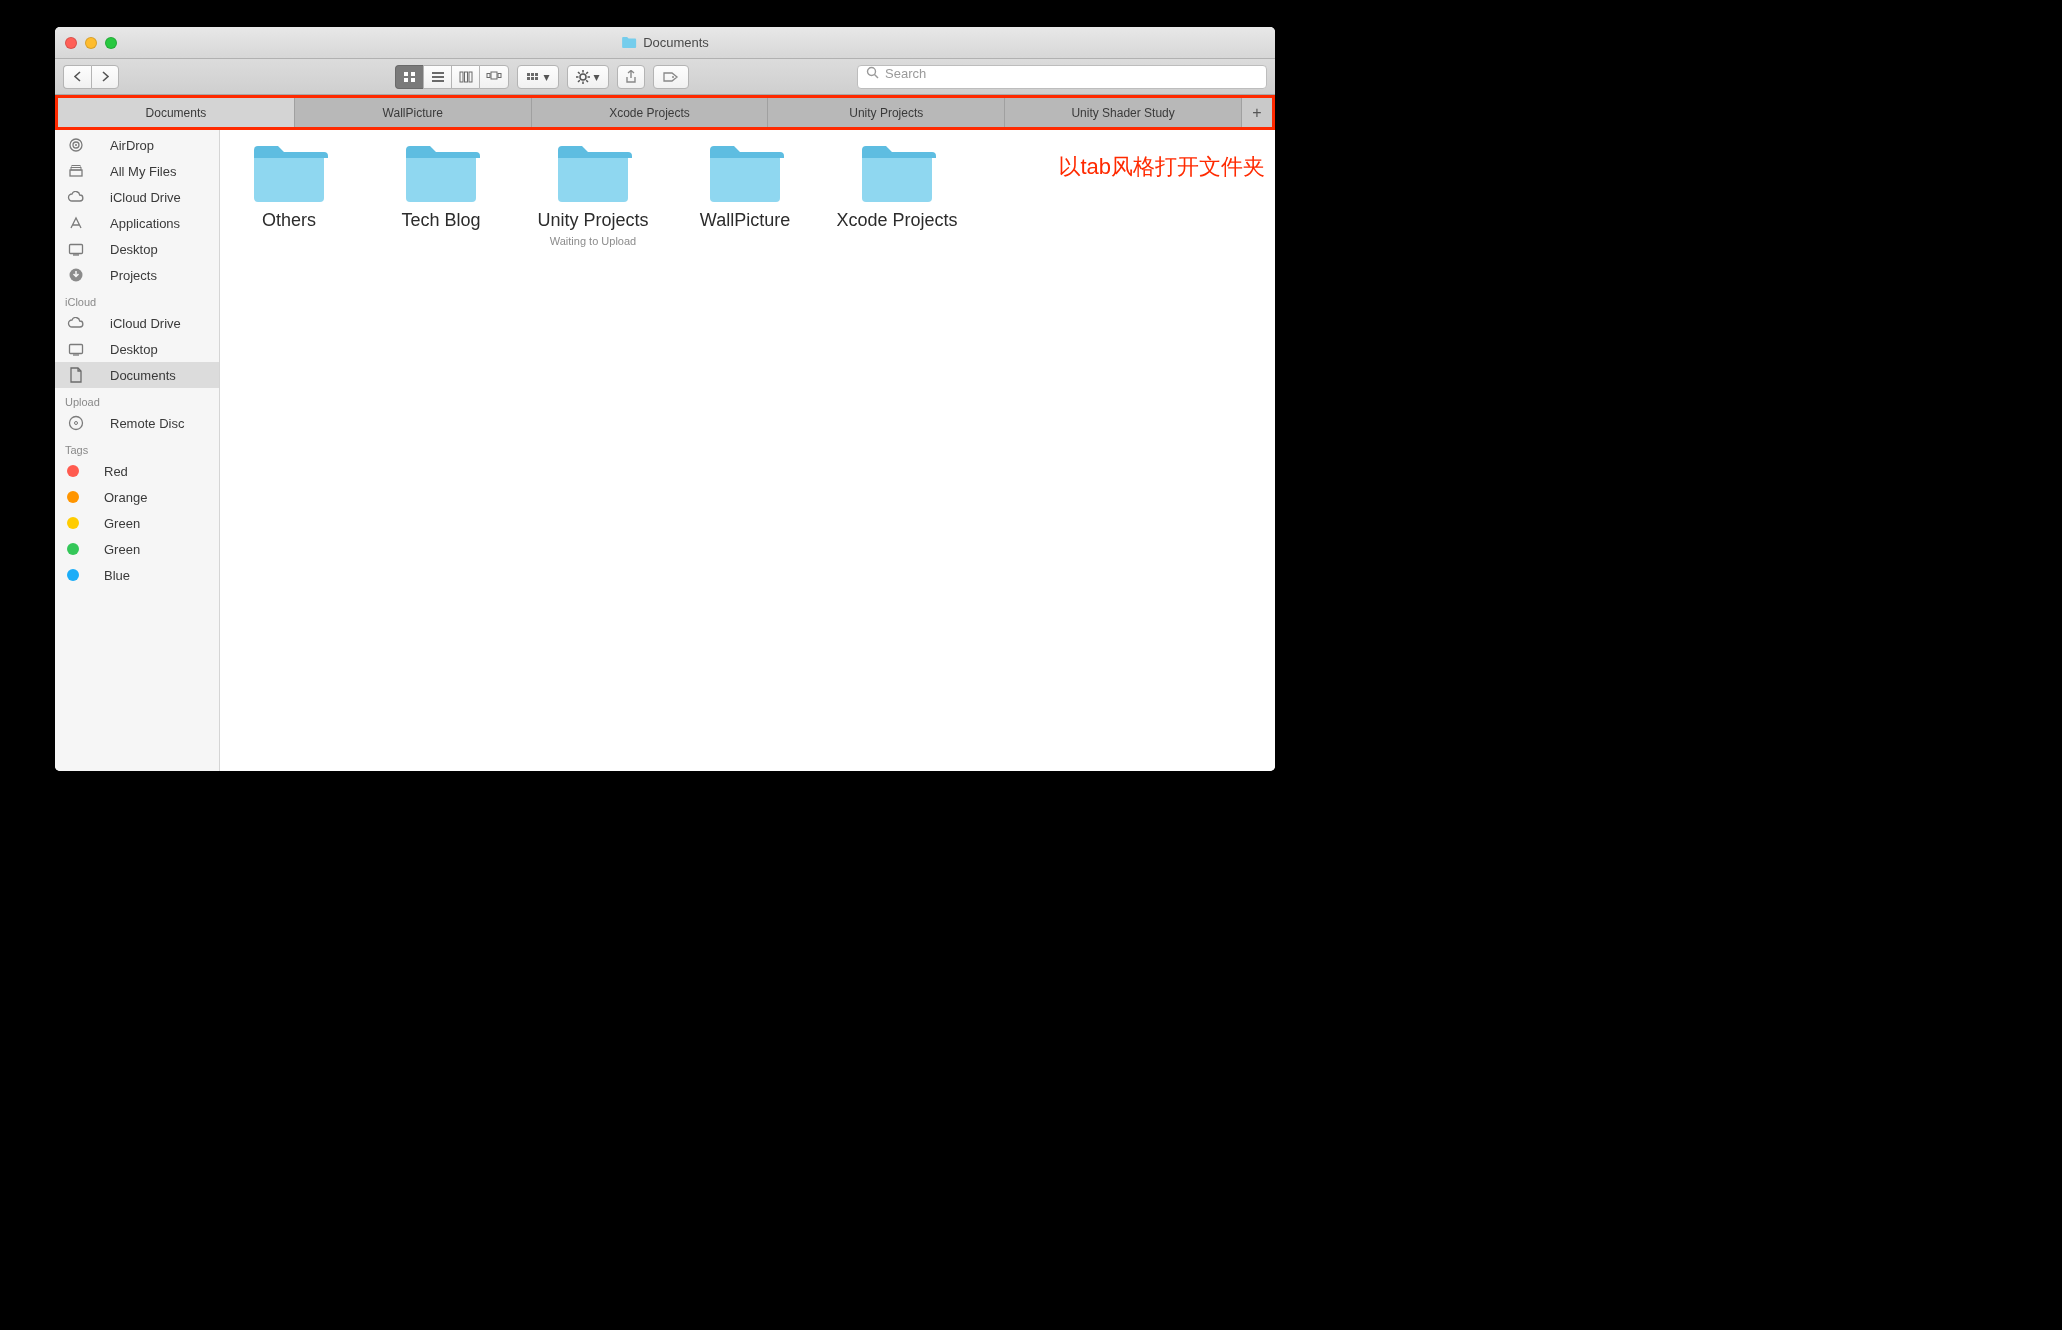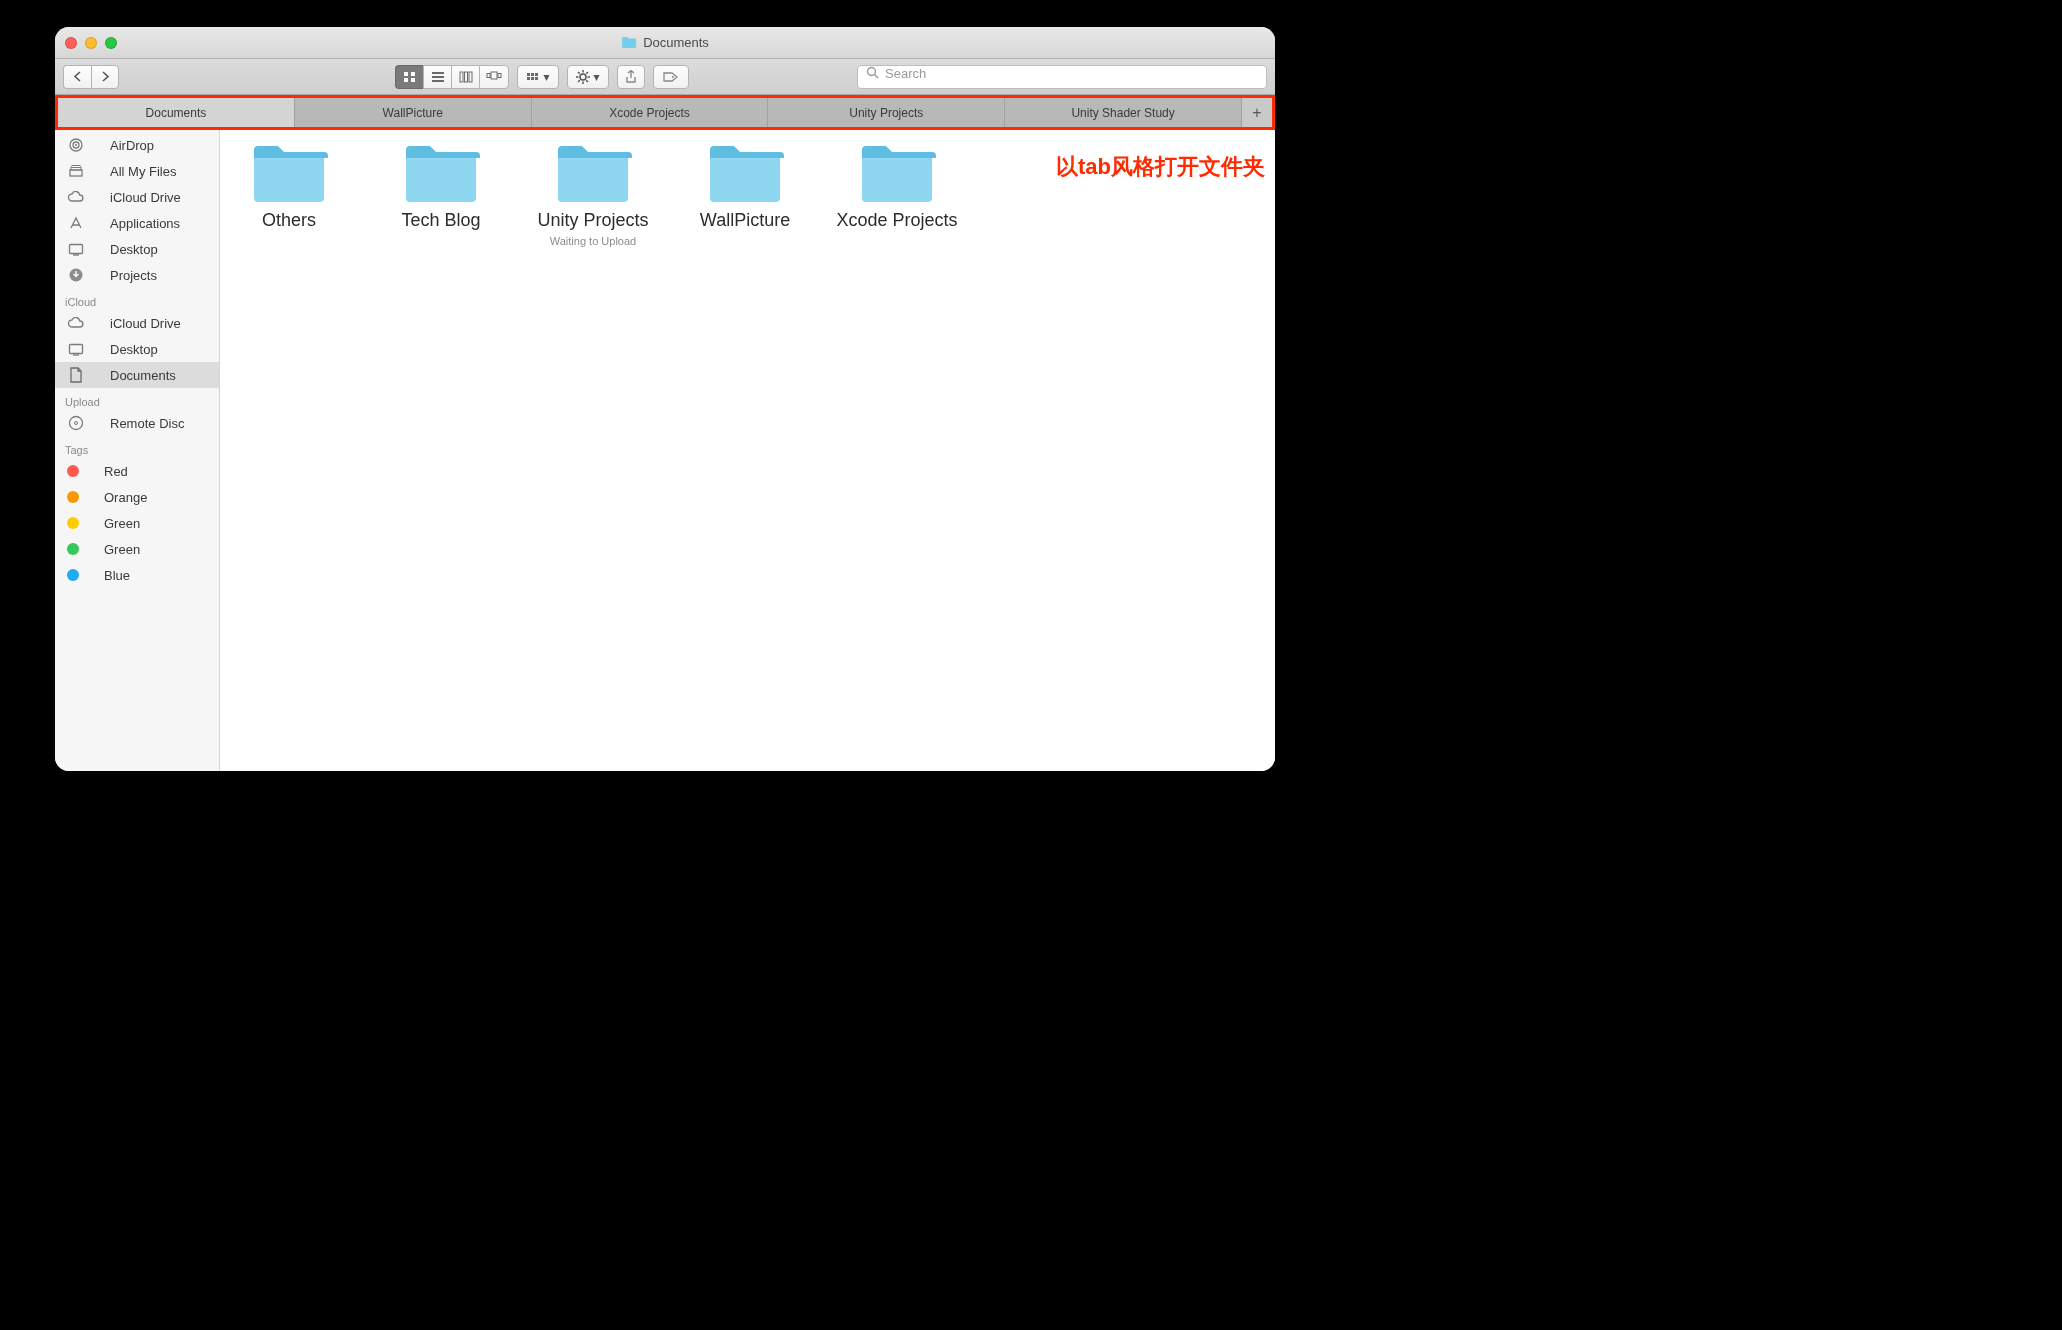--- a/index.html
+++ b/index.html
@@ -2,21 +2,21 @@
 <html><head>
 <meta charset="utf-8">
 <style>
 * { margin: 0; padding: 0; box-sizing: border-box; font-family: -apple-system, "Helvetica Neue", Helvetica, Arial, sans-serif; }
 body { background: #000; width: 1374px; height: 886px; position: relative; }
 .window {
   position: absolute;
   left: 55px; top: 27px;
   width: 1220px; height: 744px;
   background: #fff;
-  border-radius: 14px;
+  border-radius: 5px;
   box-shadow: 0 20px 60px rgba(0,0,0,.5);
   display: flex; flex-direction: column;
   overflow: hidden;
 }
 .titlebar {
   height: 32px;
   background: linear-gradient(#e8e8e8,#d7d7d7);
   border-bottom: 1px solid #b1b1b1;
   display: flex; align-items: center;
   position: relative;
@@ -107,21 +107,21 @@
 .tag-dot { width: 12px; height: 12px; border-radius: 50%; }
 .content {
   flex:1; background:#fff; position:relative; padding: 14px 14px;
   display:flex; gap: 42px; align-items:flex-start;
 }
 .folder-item { width: 110px; display:flex; flex-direction:column; align-items:center; gap:4px; }
 .folder-icon svg { display:block; }
 .folder-label { font-size: 18px; color:#2c2c2c; text-align:right; white-space:nowrap; }
 .folder-sub { font-size: 11px; color:#8c8c8c; text-align:right; }
 .annotation {
-  position:absolute; color:#ff2a00; font-size: 22px; font-weight:700;
+  position:absolute; color:#ff2a00; font-size: 22px; font-weight:400;
   right: 10px; top: 22px;
 }
 </style>
 </head>
 <body>
 
 <div class="window">
 
   <div class="titlebar">
     <div class="traffic">

